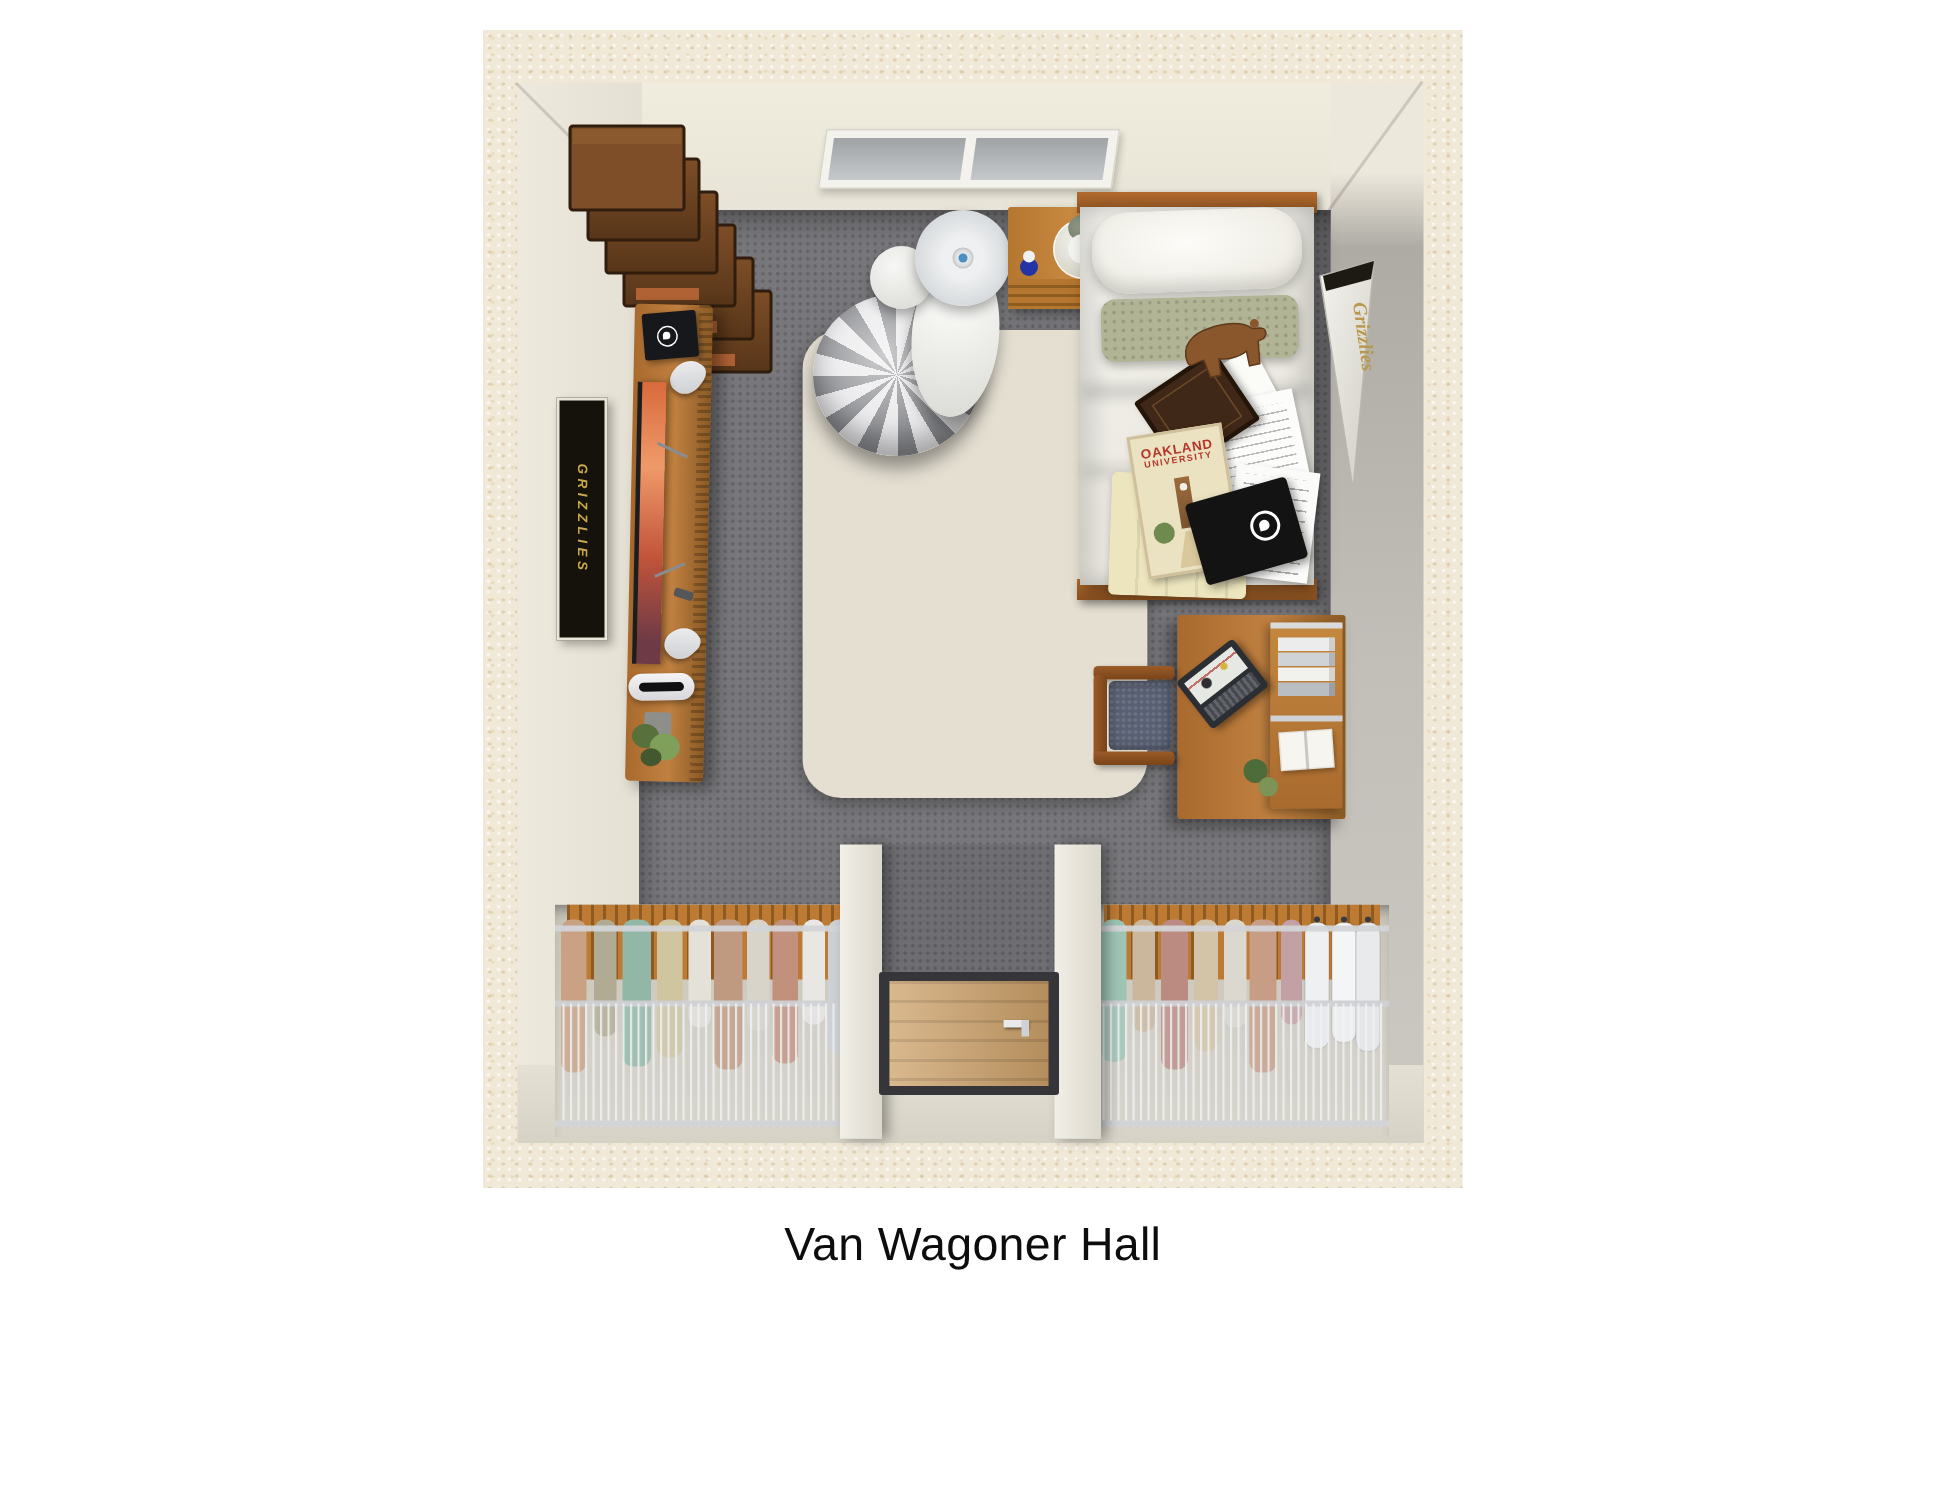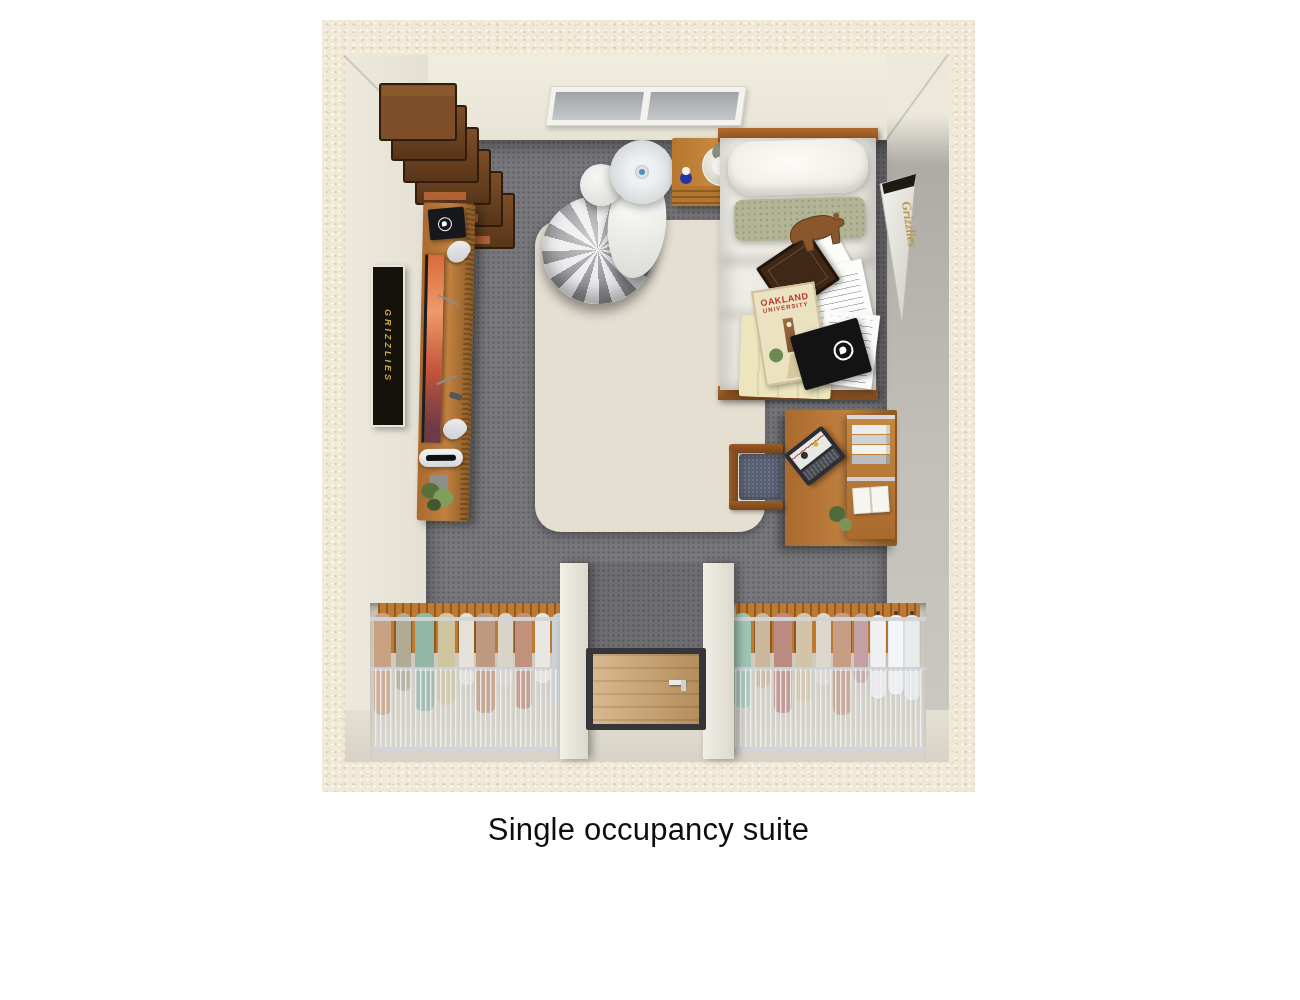--- a/index.html
+++ b/index.html
@@ -331,15 +331,15 @@
                   background-image:repeating-linear-gradient(180deg, rgba(0,0,0,.1) 0 2px, transparent 2px 13px),
                                    linear-gradient(90deg, rgba(255,255,255,.25), rgba(0,0,0,.12));">
         <div class="a" style="left:76px;top:26px;width:16px;height:5px;background:#e8e9eb;box-shadow:1px 1px 2px rgba(0,0,0,.5);"></div>
         <div class="a" style="left:88px;top:26px;width:5px;height:11px;background:#cfd1d4;"></div>
       </div>
     </div>
 
   </div>
 
   <div class="caption">
-    <div>Single occupancy suite</div>
+    <div>Van Wagoner Hall</div>
   </div>
 </div>
 
 </body></html>

